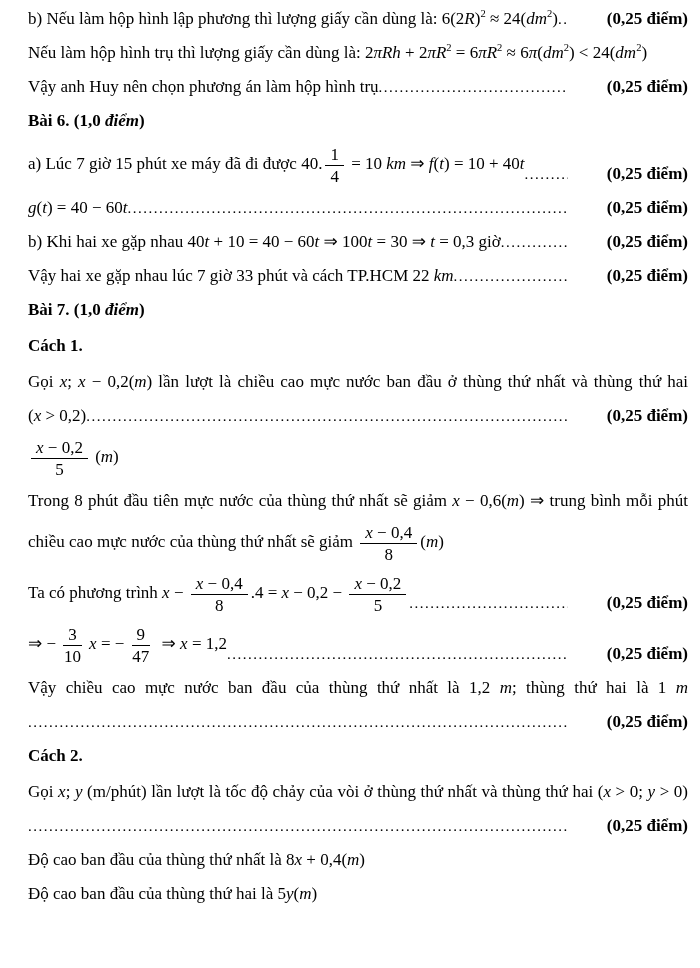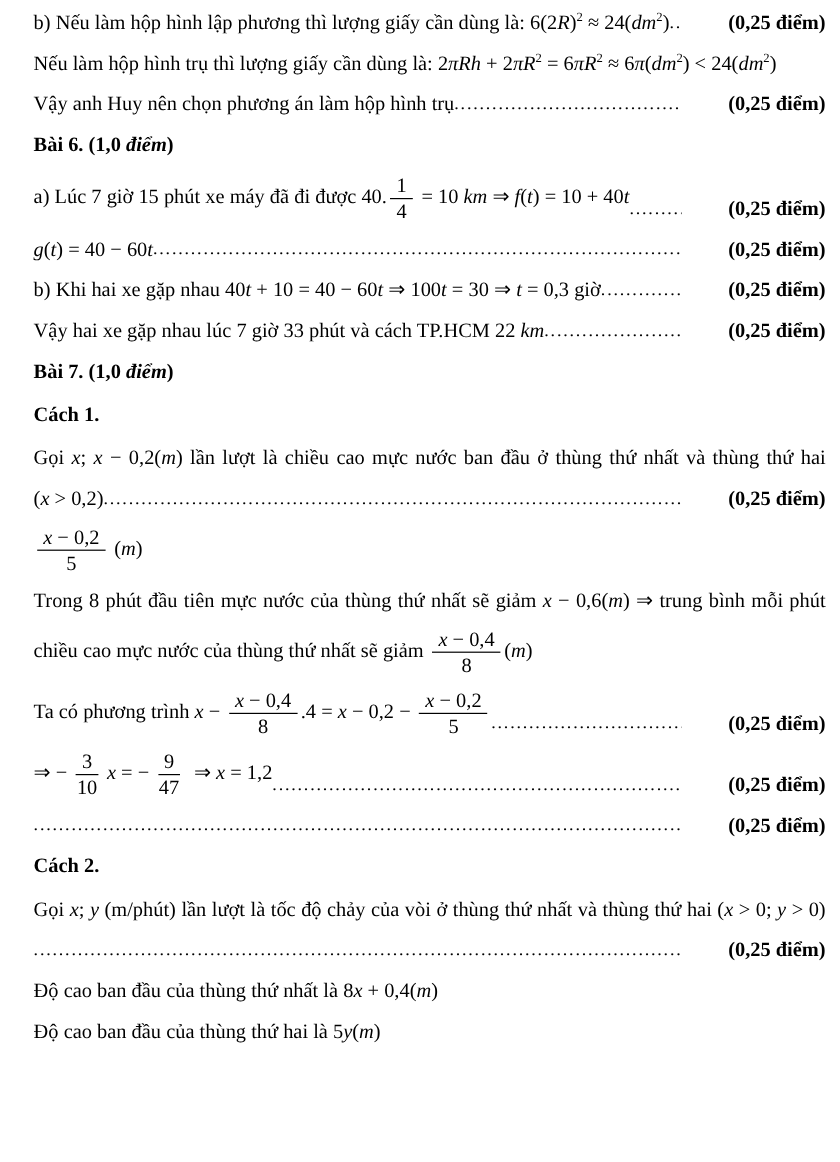--- a/index.html
+++ b/index.html
@@ -146,20 +146,21 @@
       <span class="lead"><span class="t">⇒ −</span><span class="frac">
           <span class="num"><span class="t">3</span></span>
           <span class="den"><span class="t">10</span></span>
         </span><span class="m">x</span><span class="t"> = −</span><span class="frac">
           <span class="num"><span class="t">9</span></span>
           <span class="den"><span class="t">47</span></span>
         </span><span class="t"> ⇒ </span><span class="m">x</span><span class="t"> = 1,2</span></span>
       <span class="dots">................................................................................................................................................................................................................................................................................................................................................................................................................</span>
       <span class="pts">(0,25 điểm)</span>
     </div>
+    <div class="line spread"><span class="t">Vậy chiều cao mực nước ban đầu của thùng thứ nhất là 1,2 </span><span class="m">m</span><span class="t">; thùng thứ hai là 1 </span><span class="m">m</span></div>
     <div class="line flexline">
       <span class="lead"></span>
       <span class="dots">................................................................................................................................................................................................................................................................................................................................................................................................................</span>
       <span class="pts">(0,25 điểm)</span>
     </div>
     <div class="line heading"><span class="b">Cách 2.</span></div>
     <div class="line spread"><span class="t">Gọi </span><span class="m">x</span><span class="t">; </span><span class="m">y</span><span class="t"> (m/phút) lần lượt là tốc độ chảy của vòi ở thùng thứ nhất và thùng thứ hai (</span><span class="m">x</span><span class="t"> &gt; 0; </span><span class="m">y</span><span class="t"> &gt; 0)</span></div>
     <div class="line flexline">
       <span class="lead"></span>
       <span class="dots">................................................................................................................................................................................................................................................................................................................................................................................................................</span>

